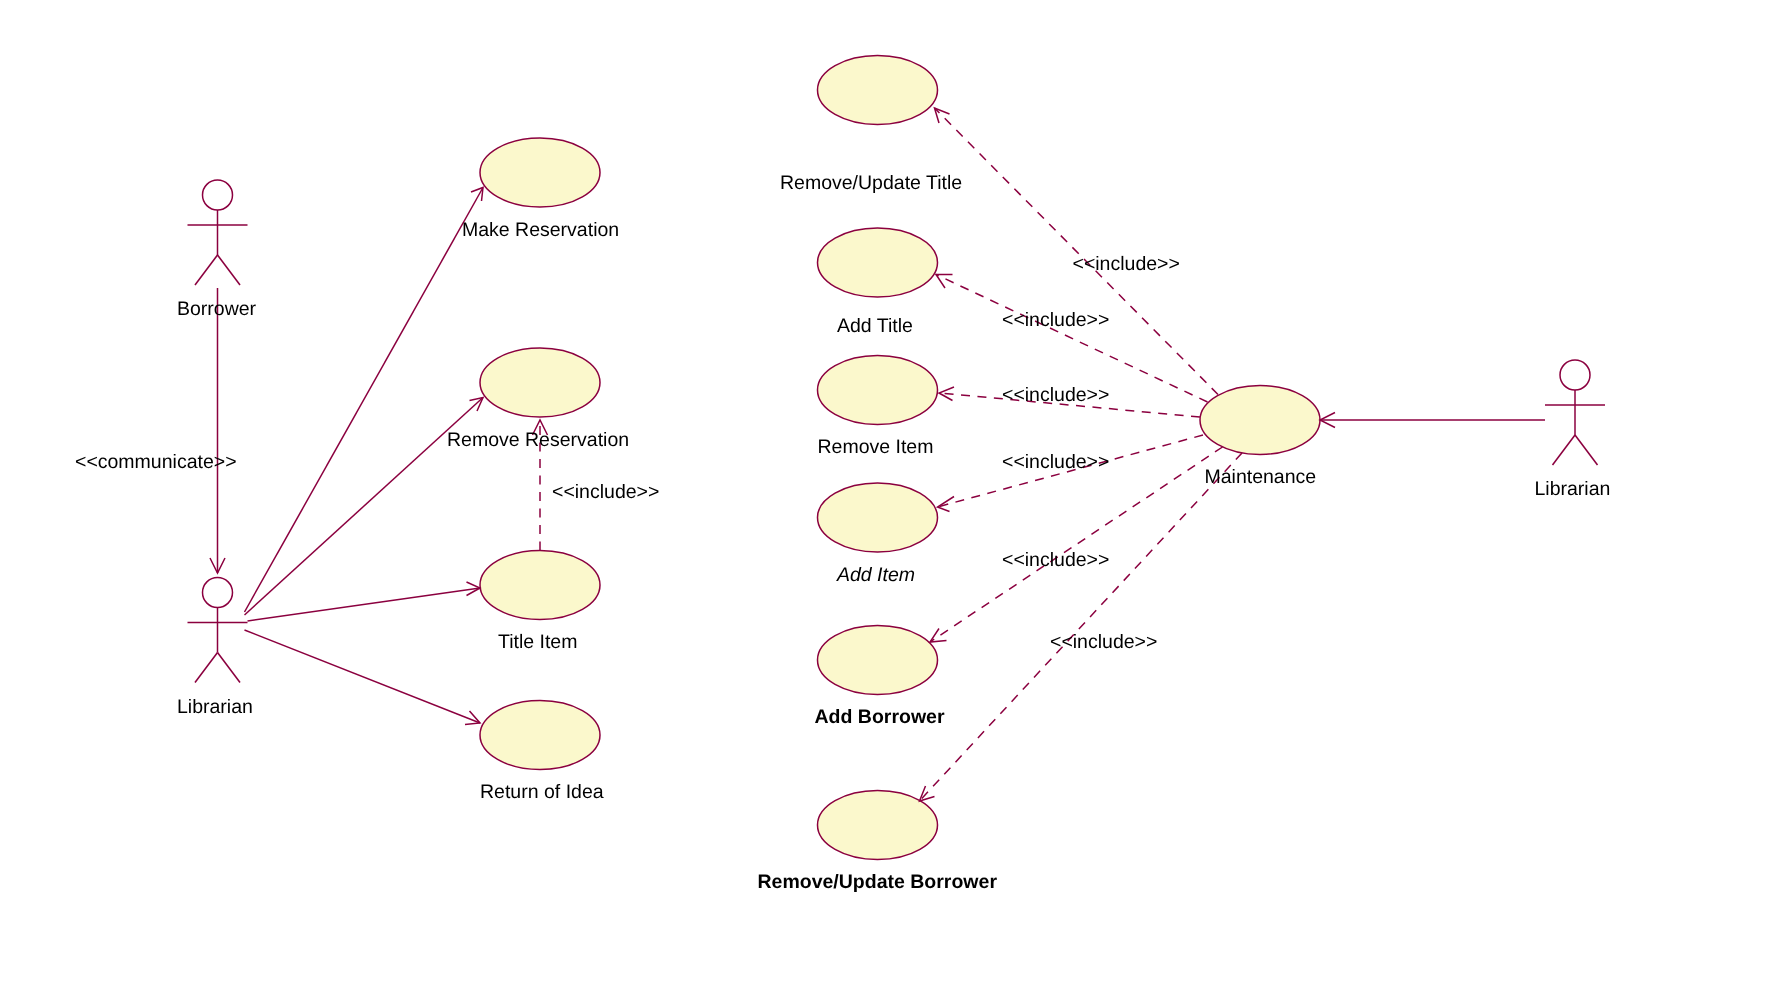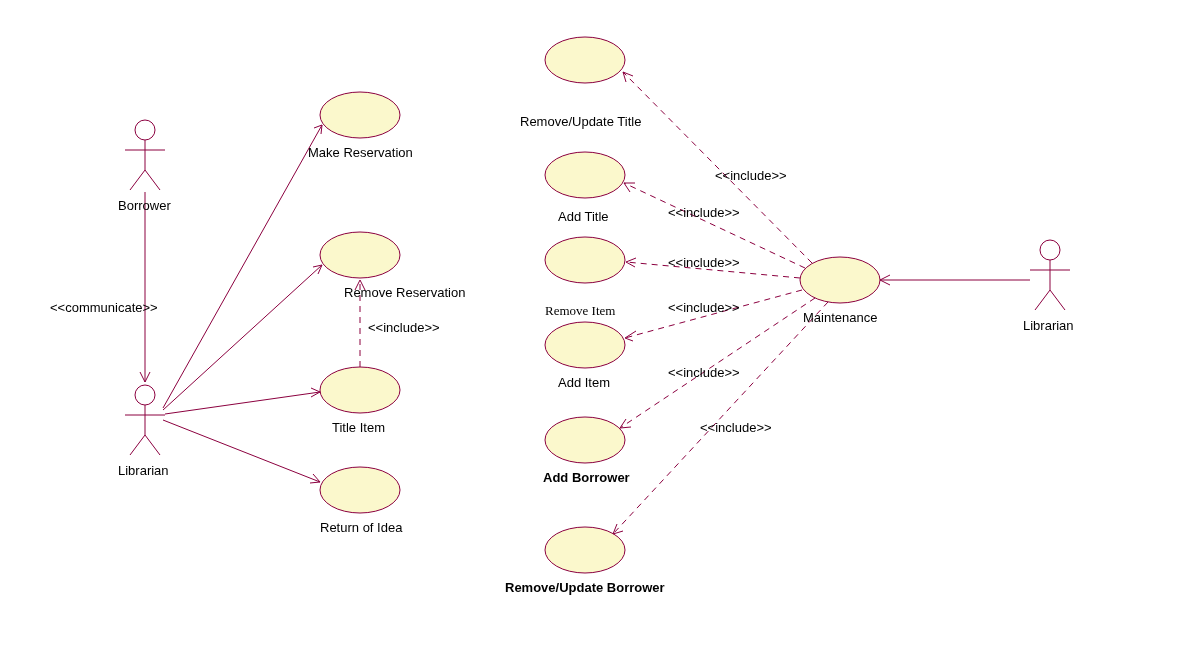--- a/index.html
+++ b/index.html
@@ -129,28 +129,28 @@
   <line class="dep" x1="828" y1="302" x2="613" y2="534"></line>
   <polyline class="arrowhead" points="623,531 613,534 617,524"></polyline>
 
 </svg>
 
 <div class="label" style="left:118px; top:198px;">Borrower</div>
 <div class="label" style="left:118px; top:463px;">Librarian</div>
 <div class="label" style="left:1023px; top:318px;">Librarian</div>
 
 <div class="label" style="left:308px; top:145px;">Make Reservation</div>
-<div class="label" style="left:298px; top:285px;margin-left:46px;">Remove Reservation</div>
+<div class="label" style="left:298px; top:285px;">Remove Reservation</div>
 <div class="label" style="left:332px; top:420px;">Title Item</div>
 <div class="label" style="left:320px; top:520px;">Return of Idea</div>
 
 <div class="label" style="left:520px; top:90px;margin-top:24px;">Remove/Update Title</div>
 <div class="label" style="left:558px; top:209px;">Add Title</div>
-<div class="label" style="left:545px; top:303px;font-family:Liberation Serif, serif;">Remove Item</div>
-<div class="label" style="left:558px; top:375px;">Add Item</div>
+<div class="label" style="left:545px; top:290px;">Remove Item</div>
+<div class="label" style="left:558px; top:375px;font-style:italic;">Add Item</div>
 <div class="label" style="left:543px; top:470px;font-weight:bold;">Add Borrower</div>
 <div class="label" style="left:505px; top:580px;font-weight:bold;">Remove/Update Borrower</div>
 <div class="label" style="left:803px; top:310px;">Maintenance</div>
 
 <div class="label" style="left:50px; top:300px;">&lt;&lt;communicate&gt;&gt;</div>
 <div class="label" style="left:368px; top:320px;">&lt;&lt;include&gt;&gt;</div>
 
 <div class="label" style="left:715px; top:168px;">&lt;&lt;include&gt;&gt;</div>
 <div class="label" style="left:668px; top:205px;">&lt;&lt;include&gt;&gt;</div>
 <div class="label" style="left:668px; top:255px;">&lt;&lt;include&gt;&gt;</div>

